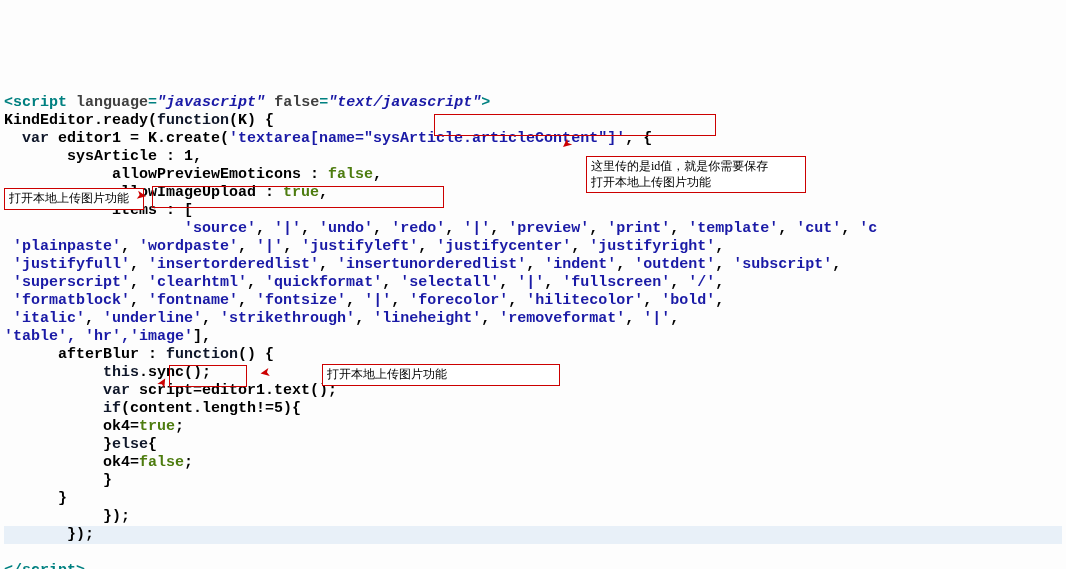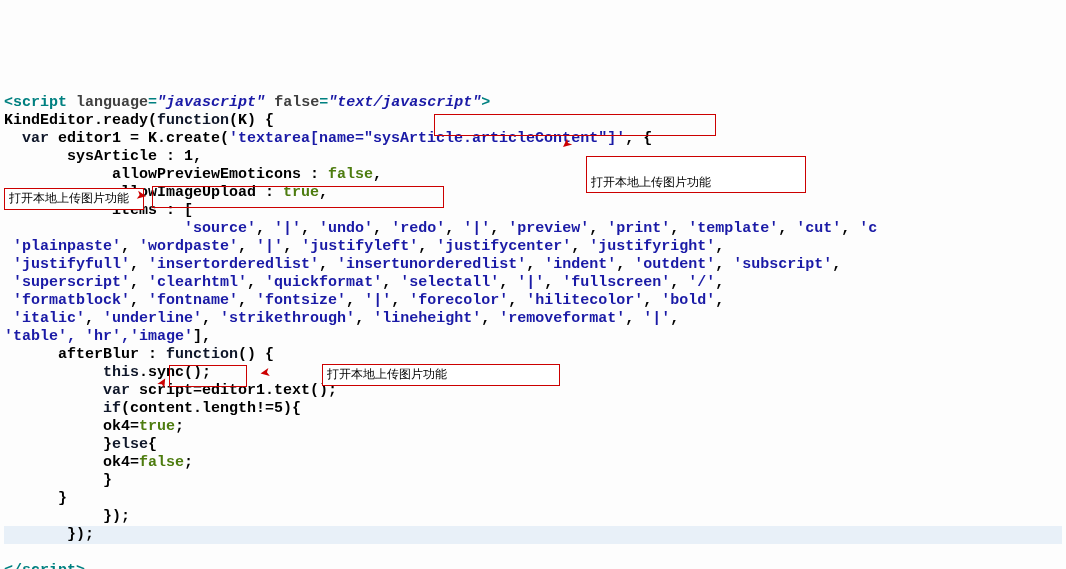--- a/index.html
+++ b/index.html
@@ -88,21 +88,21 @@
 <div class="boxA" style="left:148px; top:110px; width:290px; height:20px;"></div>
 
 <div class="boxA" style="left:165px; top:289px; width:76px; height:20px;"></div>
 
 
 <div class="annot" style="left:0px; top:112px; width:130px;">
   <span>打开本地上传图片功能</span>
 </div>
 
 <div class="annot" style="left:582px; top:80px; width:210px;">
-  <br>
+  <span>这里传的是id值，就是你需要保存</span><br>
   <span>打开本地上传图片功能</span>
 </div>
 
 <div class="annot" style="left:318px; top:288px; width:228px;">
   <span>打开本地上传图片功能</span>
 </div>
 
 
 <div class="arrow" style="left:132px; top:112px; transform:rotate(10deg);">➤</div>
 <div class="arrow" style="left:556px; top:58px; transform:rotate(140deg);">➤</div>

